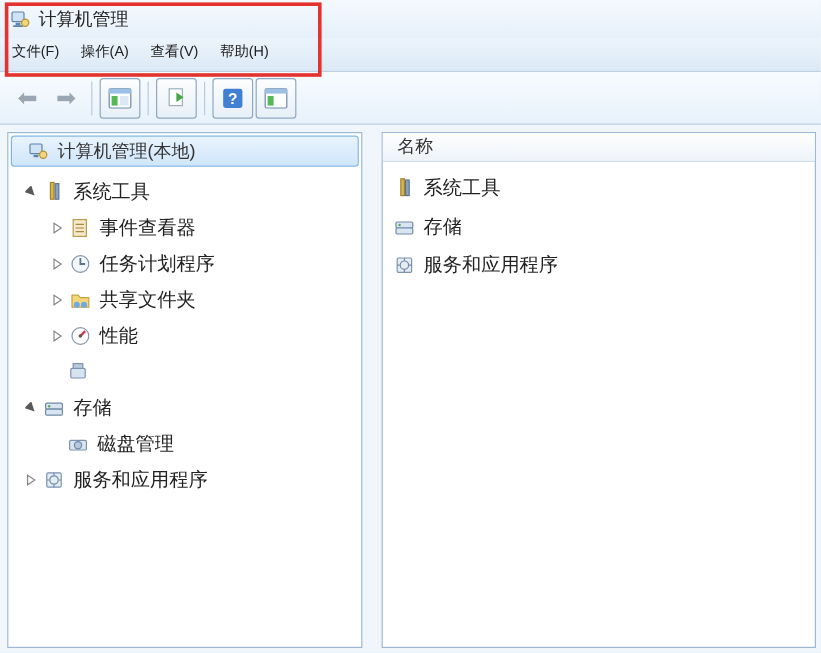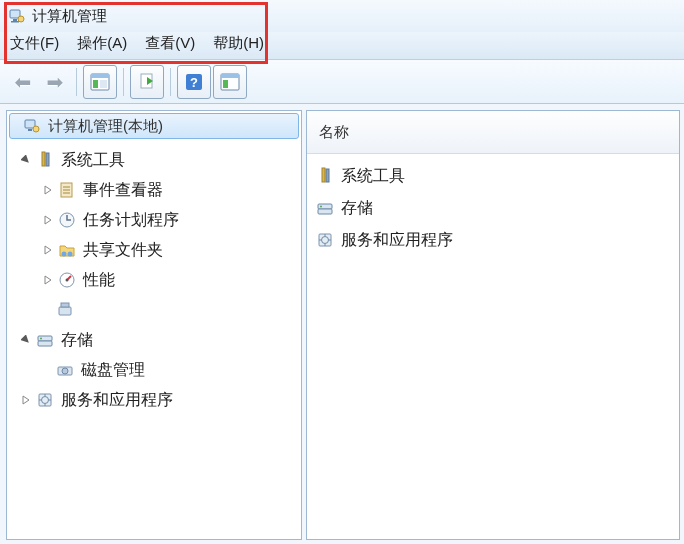--- a/index.html
+++ b/index.html
@@ -7,34 +7,34 @@
 
     .window { width: 684px; height: 544px; display: flex; flex-direction: column; background: linear-gradient(#eef5fb, #dbe9f6); }
 
     .title-bar { height: 32px; display: flex; align-items: center; padding: 4px 8px; background: linear-gradient(#f4f9fe, #e6f0fa); }
     .title-bar .ticon { width: 18px; height: 18px; margin-right: 6px; }
     .title-bar .title-text { font-size: 15px; color: #222; text-align: center; }
 
     .highlight-box { position: absolute; left: 4px; top: 2px; width: 264px; height: 62px; border: 3px solid #e3332e; pointer-events: none; z-index: 50; }
 
     .menu-bar { height: 28px; display: flex; align-items: center; padding: 0 10px 4px 10px; gap: 18px; border-bottom: 1px solid #bcd0e2; background: linear-gradient(#ecf4fb, #dbe9f6); }
-    .menu-bar span { font-size: 15px; color: #222; cursor: default; }
+    .menu-bar span { font-size: 12px; color: #222; cursor: default; }
 
     .toolbar { height: 44px; display: flex; align-items: center; padding: 4px 8px; gap: 2px; background: linear-gradient(#f7fbff, #e8f2fb); border-bottom: 1px solid #b6c8da; }
     .tb-btn { width: 30px; height: 30px; display: flex; align-items: center; justify-content: center; border: 1px solid transparent; border-radius: 3px; }
     .tb-btn.framed { border: 1px solid #8fa9c2; background: linear-gradient(#fdfefe,#e7eff7); width: 34px; height: 34px; }
     .tb-sep { width: 1px; height: 28px; background: #b8cbdd; margin: 0 4px; }
     .arrow-shape { font-size: 20px; color: #9aa6b2; text-shadow: 0 1px 0 #fff; }
 
-    .content { flex: 1; display: flex; padding: 6px 4px 4px 6px; gap: 4px; background: #f0f6fc; }
+    .content { flex: 1; display: flex; padding: 6px 4px 4px 6px; gap: 16px; background: #f0f6fc; }
     .panel { background: #fff; border: 1px solid #9db8d2; position: relative; }
     .tree-panel { width: 296px; display: flex; flex-direction: column; }
     .list-panel { flex: 1; display: flex; flex-direction: column; }
 
-    .col-header { height: 43px; border-bottom: 1px solid #d3dde8; background: linear-gradient(#fefefe,#eef3f9); display: flex; align-items: center; padding: 0 12px; font-size: 15px; color: #333; }
+    .col-header { height: 24px; border-bottom: 1px solid #d3dde8; background: linear-gradient(#fefefe,#eef3f9); display: flex; align-items: center; padding: 0 12px; font-size: 15px; color: #333; }
     .col-header.selected { background: linear-gradient(#e9f3fd,#cfe6fb); border: 1px solid #7fb6e8; border-radius: 3px; margin: 2px; height: 26px; }
 
     .tree { padding: 4px 2px; font-size: 16px; color: #222; }
     .tree-row { display: flex; align-items: center; height: 30px; cursor: default; white-space: nowrap; }
     .expander { width: 14px; height: 14px; display: inline-flex; align-items: center; justify-content: center; margin-right: 2px; }
     .spacer { display: inline-block; }
     .tree-icon { width: 20px; height: 20px; display: inline-flex; align-items: center; justify-content: center; margin-right: 6px; }
 
     .list-body { padding: 6px 4px; }
     .list-row { display: flex; align-items: center; height: 32px; padding-left: 4px; font-size: 16px; color: #222; }

